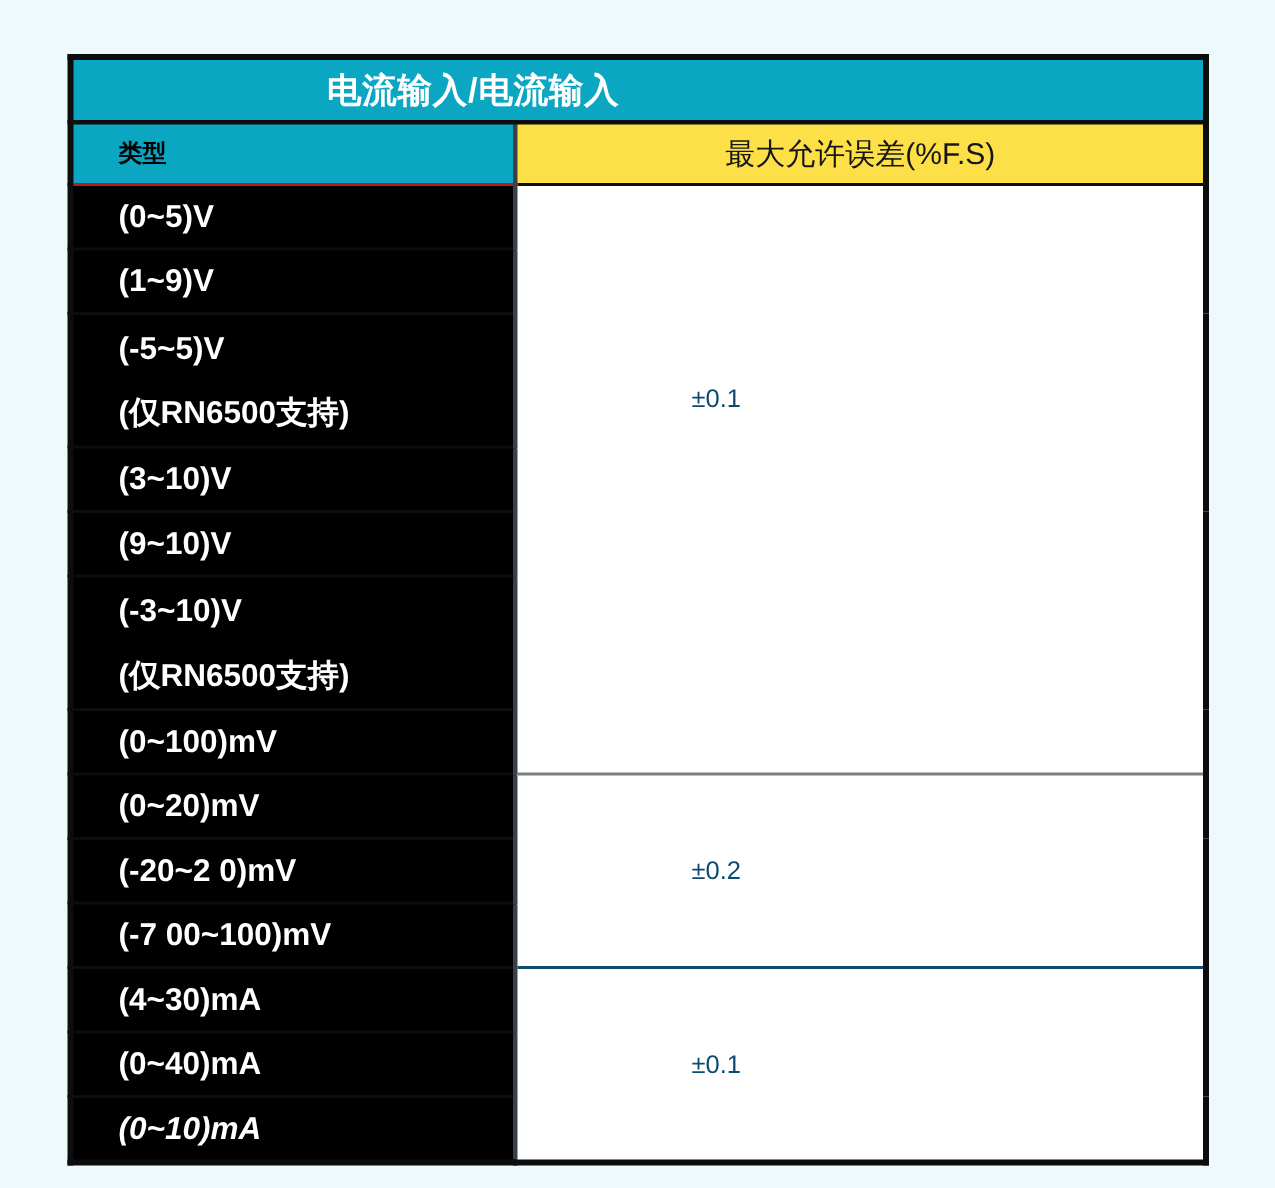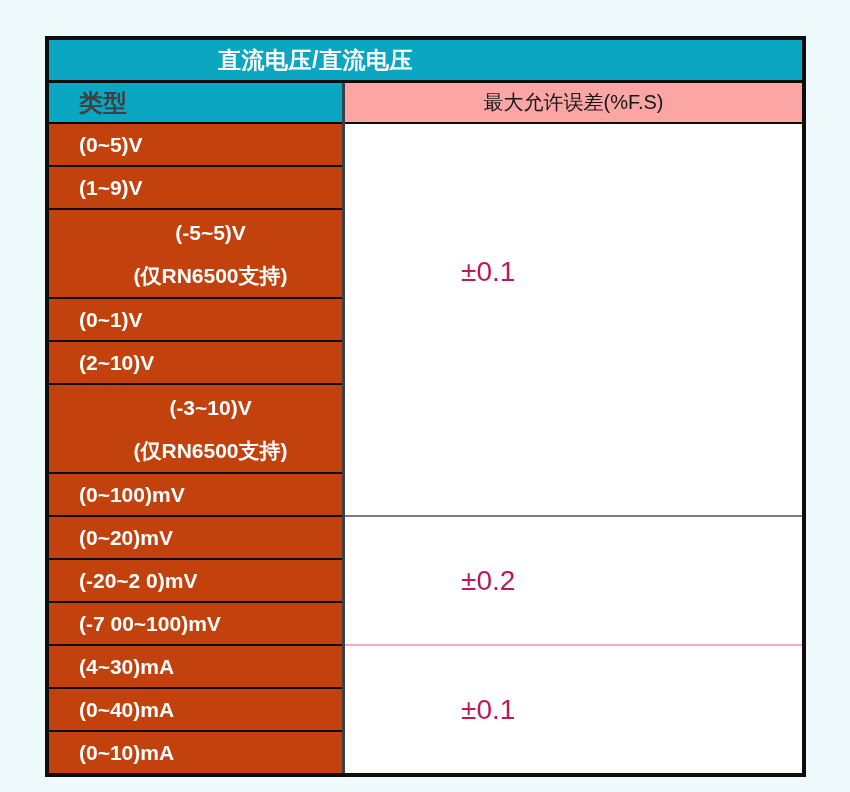--- a/index.html
+++ b/index.html
@@ -38,90 +38,90 @@
     text-align: center;
     height: 40px;
     padding: 0 220px 0 0;
     border-bottom: 3px solid #0d0d0d;
     letter-spacing: 0.5px;
   }
 
   
   th.h-type {
     background: #0ba6c2;
-    color: #404040;
+    color: #000000;
     font-weight: bold;
-    font-size: 24px;
+    font-size: 16px;
     text-align: left;
     padding: 0 0 0 30px;
     height: 39px;
-    border-bottom: 2px solid #000000;
+    border-bottom: 2px solid #b91c1c;
     border-right: 3px solid #3a4047;
   }
   th.h-error {
-    background: #fca5a5;
+    background: #fde047;
     color: #161616;
     font-weight: normal;
     font-size: 20px;
     text-align: center;
     border-bottom: 2px solid #0d0d0d;
   }
 
   
   td.type {
-    background: #c2410c;
+    background: #000000;
     color: #ffffff;
     font-weight: bold;
     font-size: 21px;
     text-align: left;
     padding: 0 0 0 30px;
     border-bottom: 2px solid #0d0d0d;
     border-right: 3px solid #3a4047;
     vertical-align: middle;
   }
   tr.single td.type { height: 41px; }
-  tr.double td.type { height: 87px; text-align: center; }
+  tr.double td.type { height: 87px; }
   td.type .line { line-height: 1.0; }
   tr.double td.type .line { line-height: 43px; }
-  tr.last td.type { border-bottom: none; }
+  tr.last td.type { border-bottom: none; font-style: italic; }
 
   
   td.err {
     background: #ffffff;
-    color: #be185d;
-    font-size: 28px;
+    color: #0c4a6e;
+    font-size: 17px;
     font-weight: normal;
     padding: 0 0 0 116px;
     text-align: left;
   }
   td.err-a {
     vertical-align: top;
     border-bottom: 2px solid #7d7d7d;
   }
   td.err-a .err-inner { padding-top: 132px; }
   td.err-b {
     vertical-align: middle;
-    border-bottom: 2px solid #f9a8d4;
+    border-bottom: 2px solid #0c4a6e;
     margin-top: 40px;
   }
   td.err-c { vertical-align: middle; }
 </style>
 </head>
 <body>
 
 <div class="table-wrap">
   <table class="spec">
     <colgroup>
       <col class="c-type">
       <col class="c-error">
     </colgroup>
 
     <tbody>
         <tr>
-      <td class="title-cell" colspan="2">直流电压/直流电压</td>
+      <td class="title-cell" colspan="2">电流输入/电流输入</td>
     </tr>
 
     <tr>
       <th class="h-type">类型</th>
       <th class="h-error">最大允许误差(%F.S)</th>
     </tr>
 
     <tr class="single">
       <td class="type">
         <div class="line">(0~5)V</div>
@@ -136,26 +136,26 @@
       </td>
     </tr>
     <tr class="double">
       <td class="type">
         <div class="line">(-5~5)V</div>
         <div class="line">(仅RN6500支持)</div>
       </td>
     </tr>
     <tr class="single">
       <td class="type">
-        <div class="line">(0~1)V</div>
-      </td>
-    </tr>
-    <tr class="single">
-      <td class="type">
-        <div class="line">(2~10)V</div>
+        <div class="line">(3~10)V</div>
+      </td>
+    </tr>
+    <tr class="single">
+      <td class="type">
+        <div class="line">(9~10)V</div>
       </td>
     </tr>
     <tr class="double">
       <td class="type">
         <div class="line">(-3~10)V</div>
         <div class="line">(仅RN6500支持)</div>
       </td>
     </tr>
     <tr class="single">
       <td class="type">

